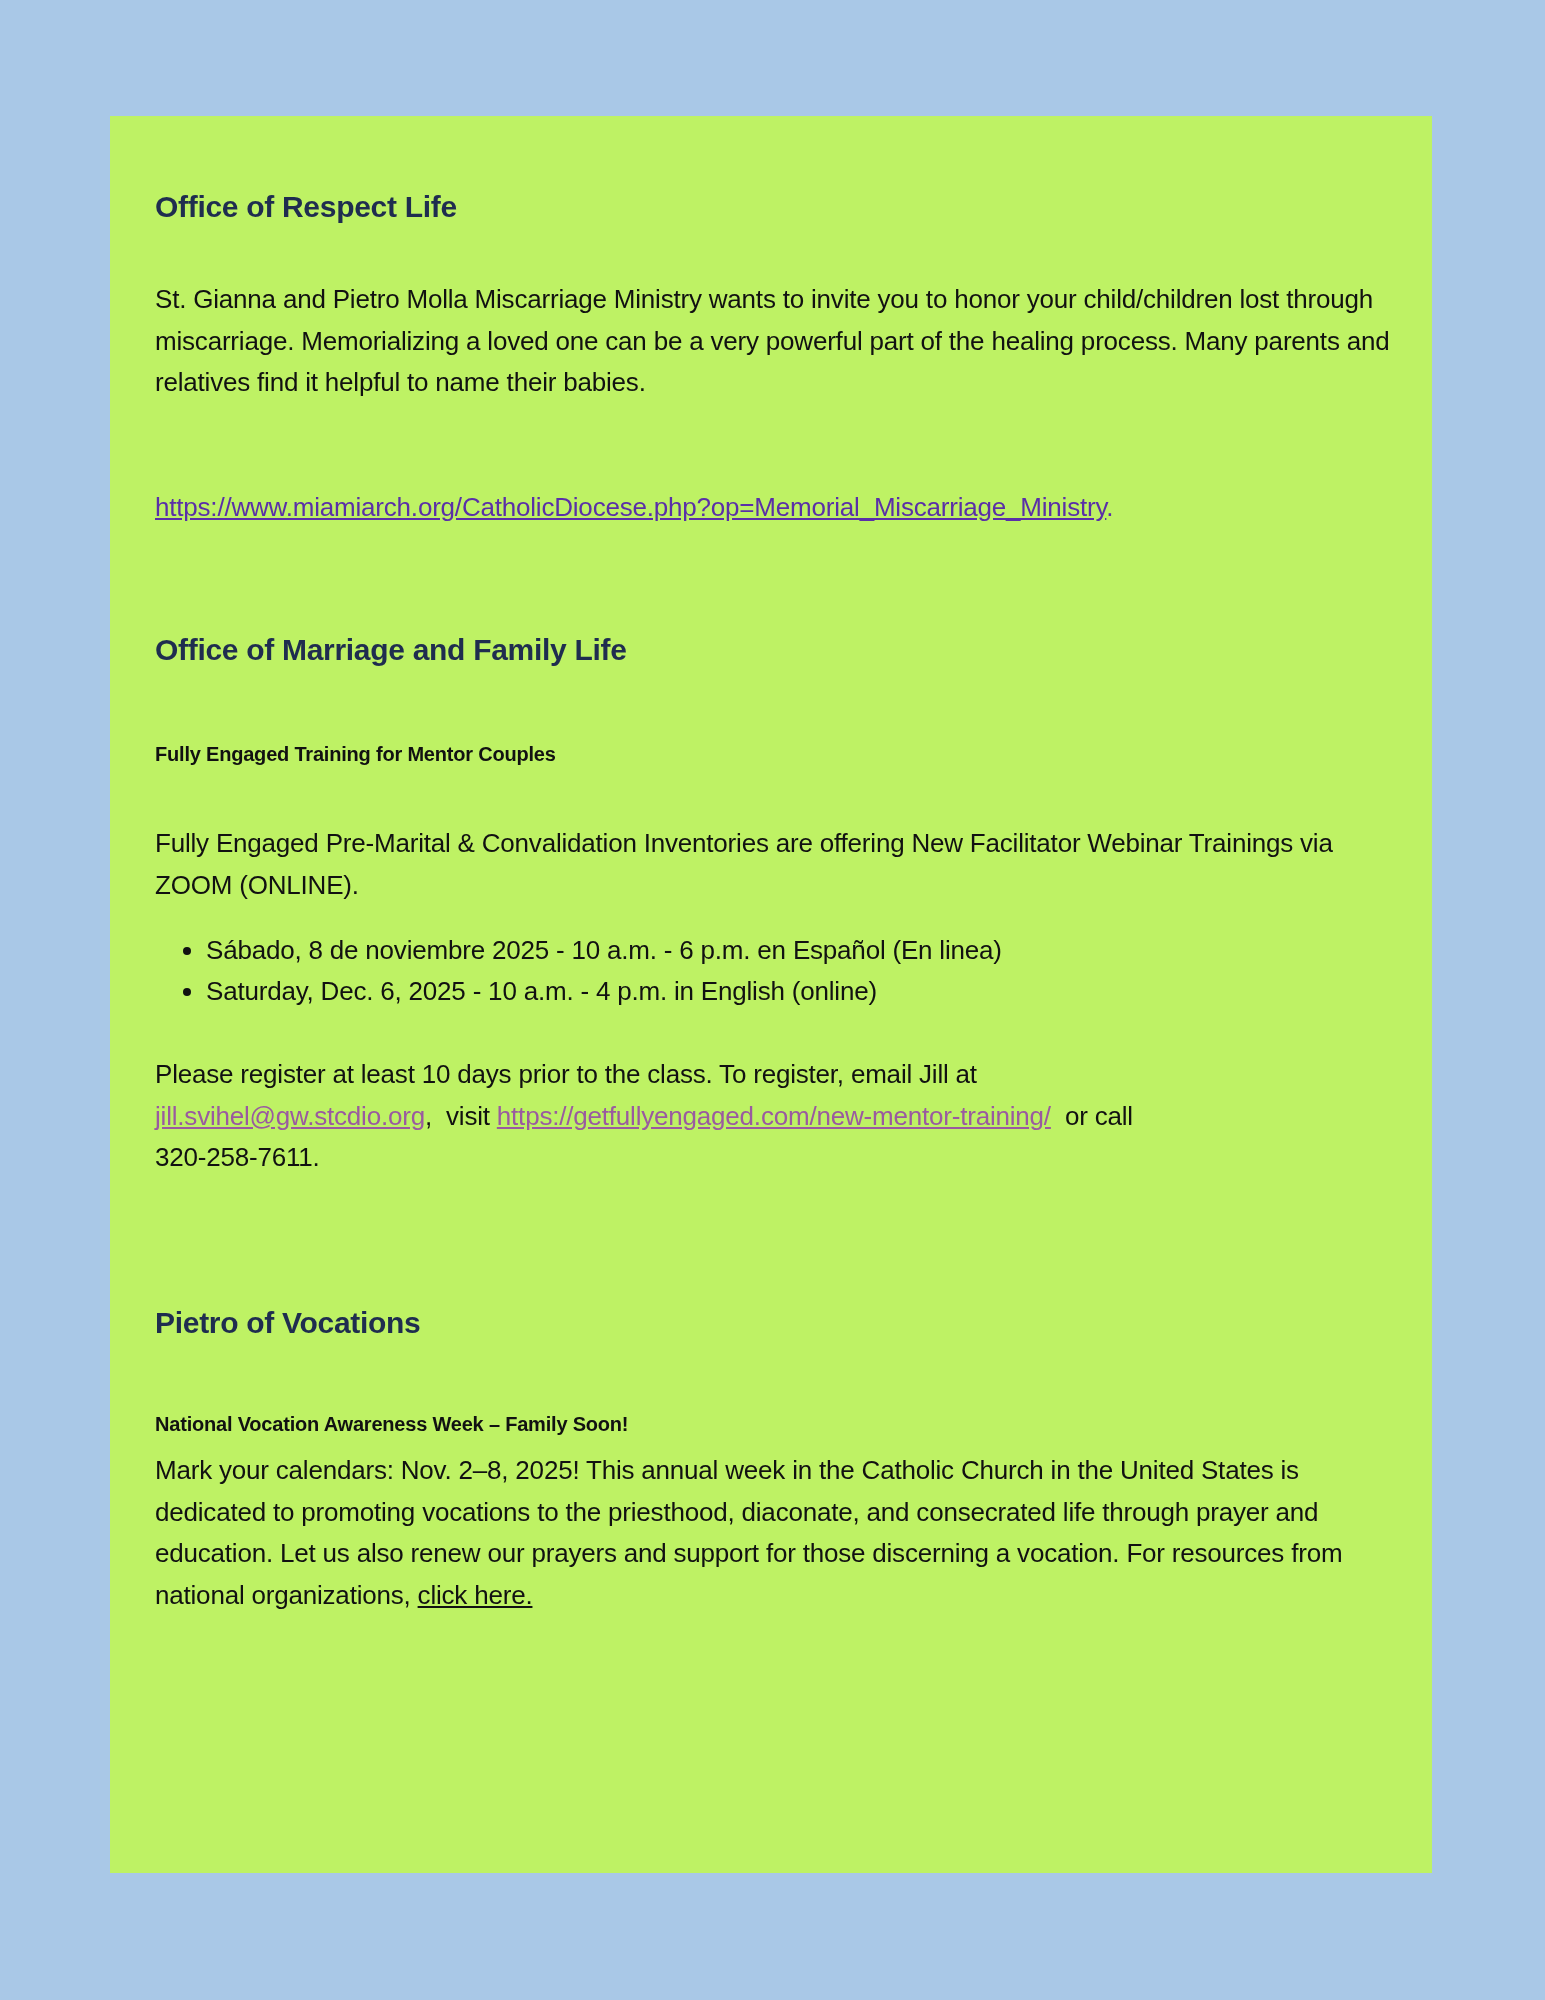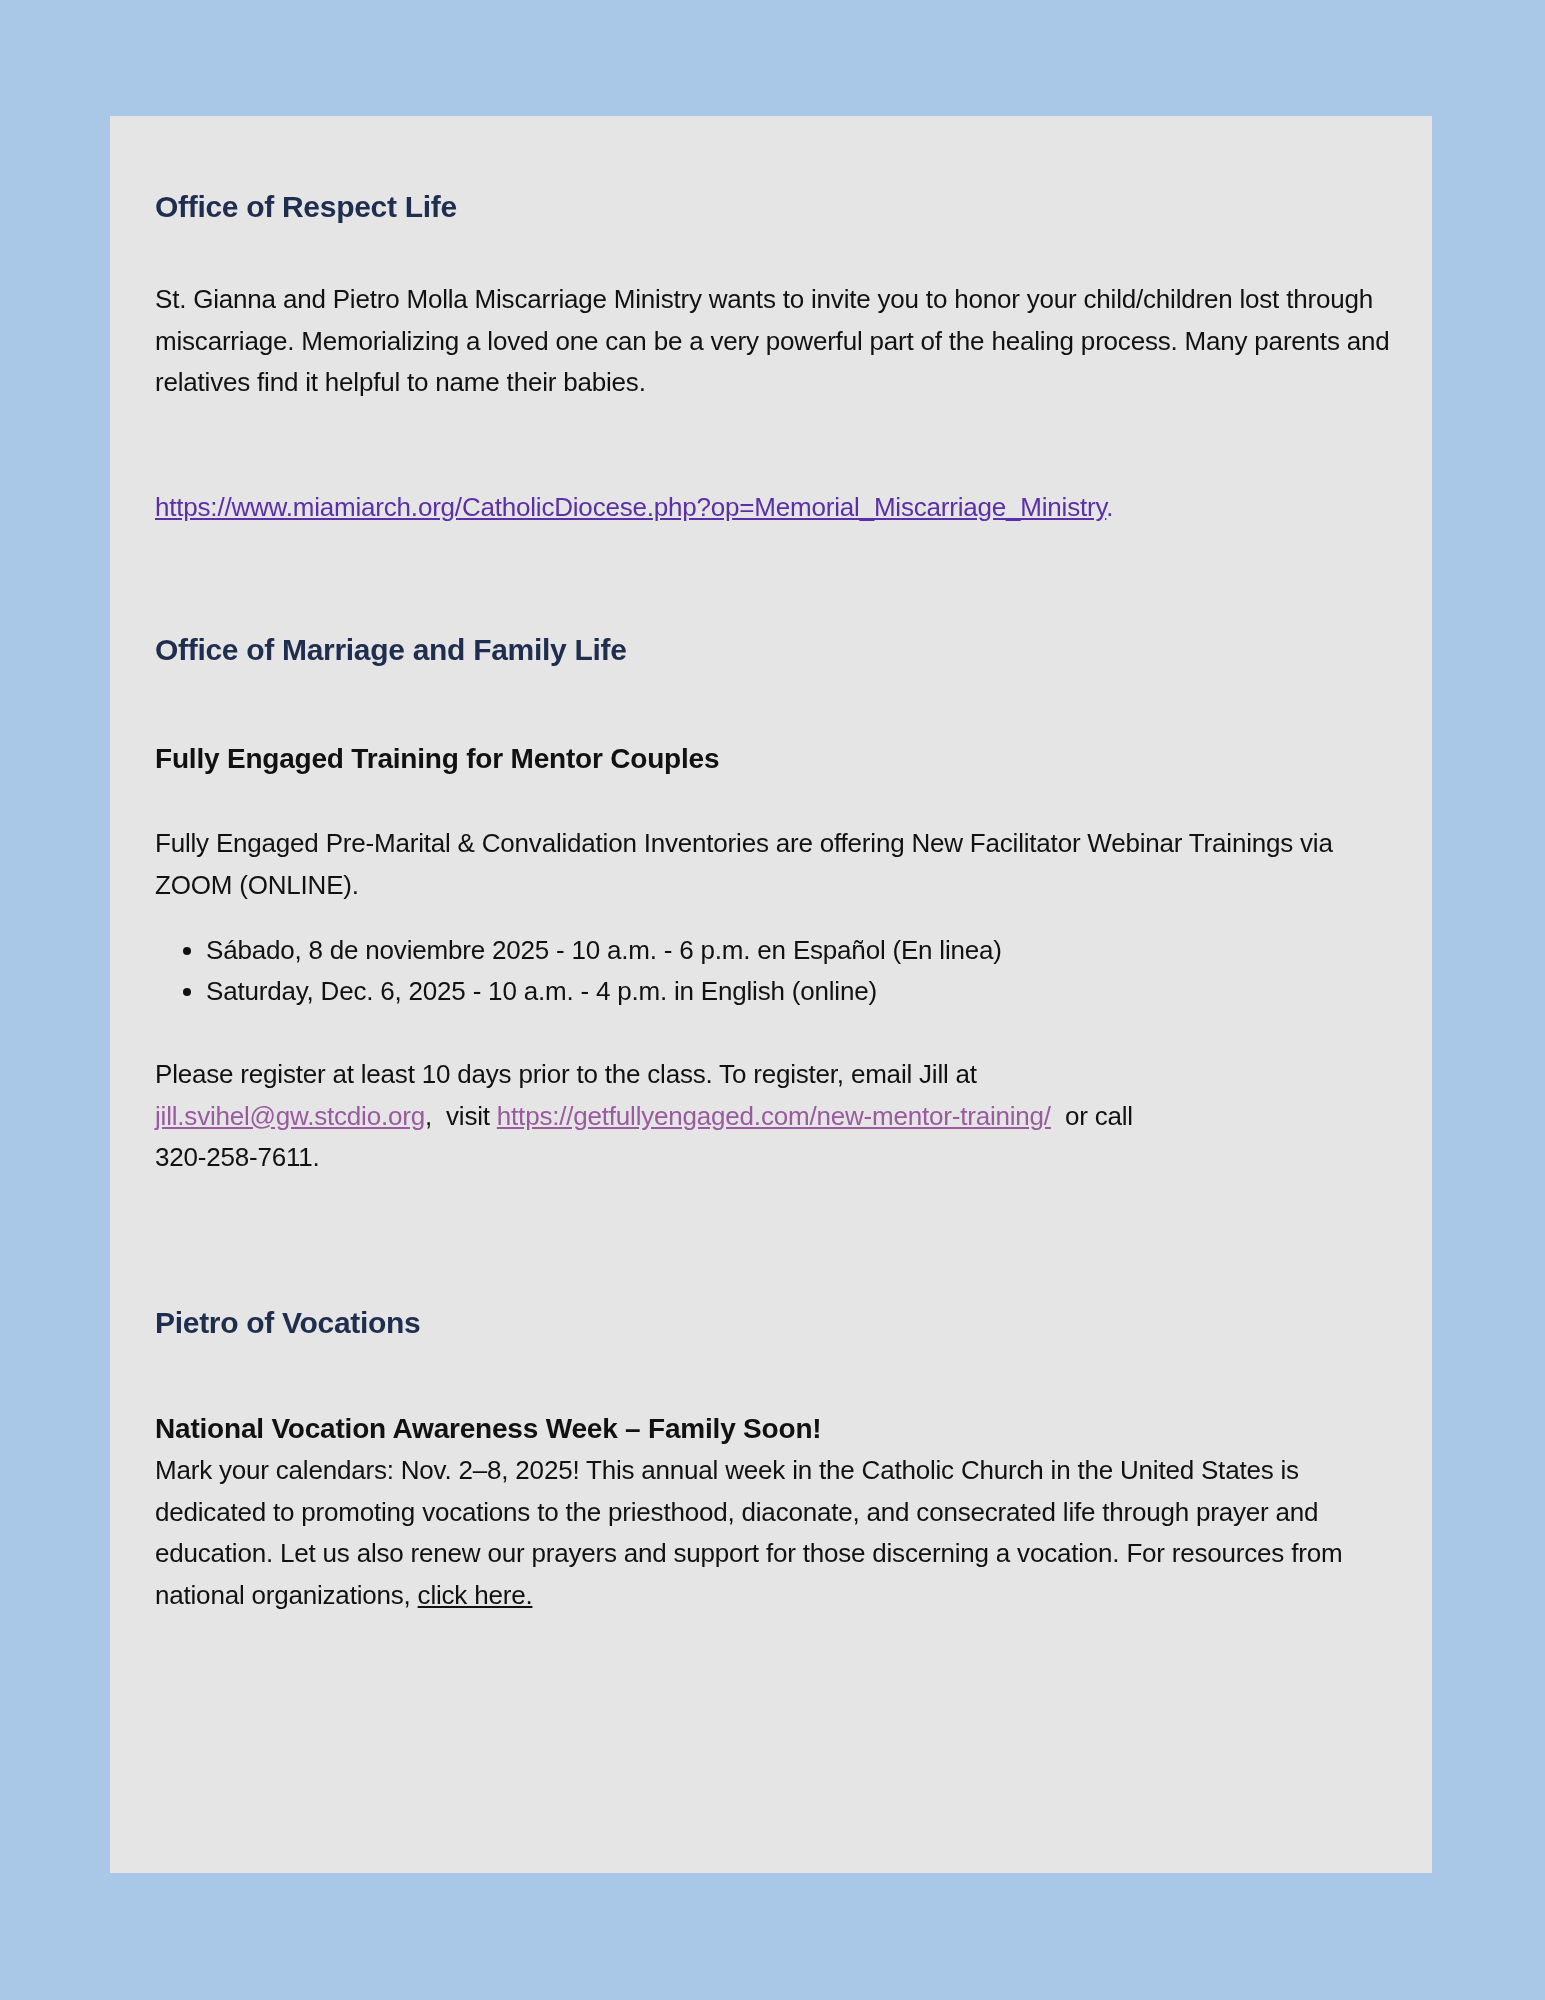--- a/index.html
+++ b/index.html
@@ -13,21 +13,21 @@
       position: relative;
       overflow: hidden;
       font-family: "Liberation Sans", sans-serif;
     }
     .card {
       position: absolute;
       left: 110px;
       top: 116px;
       width: 1322px;
       height: 1757px;
-      background: #e5e5e5;
+      background: #bef264;
     }
     .content {
       position: absolute;
       left: 45px;
       top: 0;
       width: 1240px;
       color: #111111;
     }
     .heading {
       position: absolute;
@@ -46,21 +46,21 @@
       width: 1240px;
       font-size: 26px;
       line-height: 41.5px;
       margin: 0;
       color: #111111;
       letter-spacing: -0.2px;
     }
     .subhead {
       position: absolute;
       left: 0;
-      font-size: 28px;
+      font-size: 20px;
       font-weight: bold;
       margin: 0;
       color: #111111;
       white-space: nowrap;
       letter-spacing: -0.2px;
     }
     .bold { font-weight: normal; }
     a.link-purple {
       color: #5a2fa8;
       text-decoration: underline;

